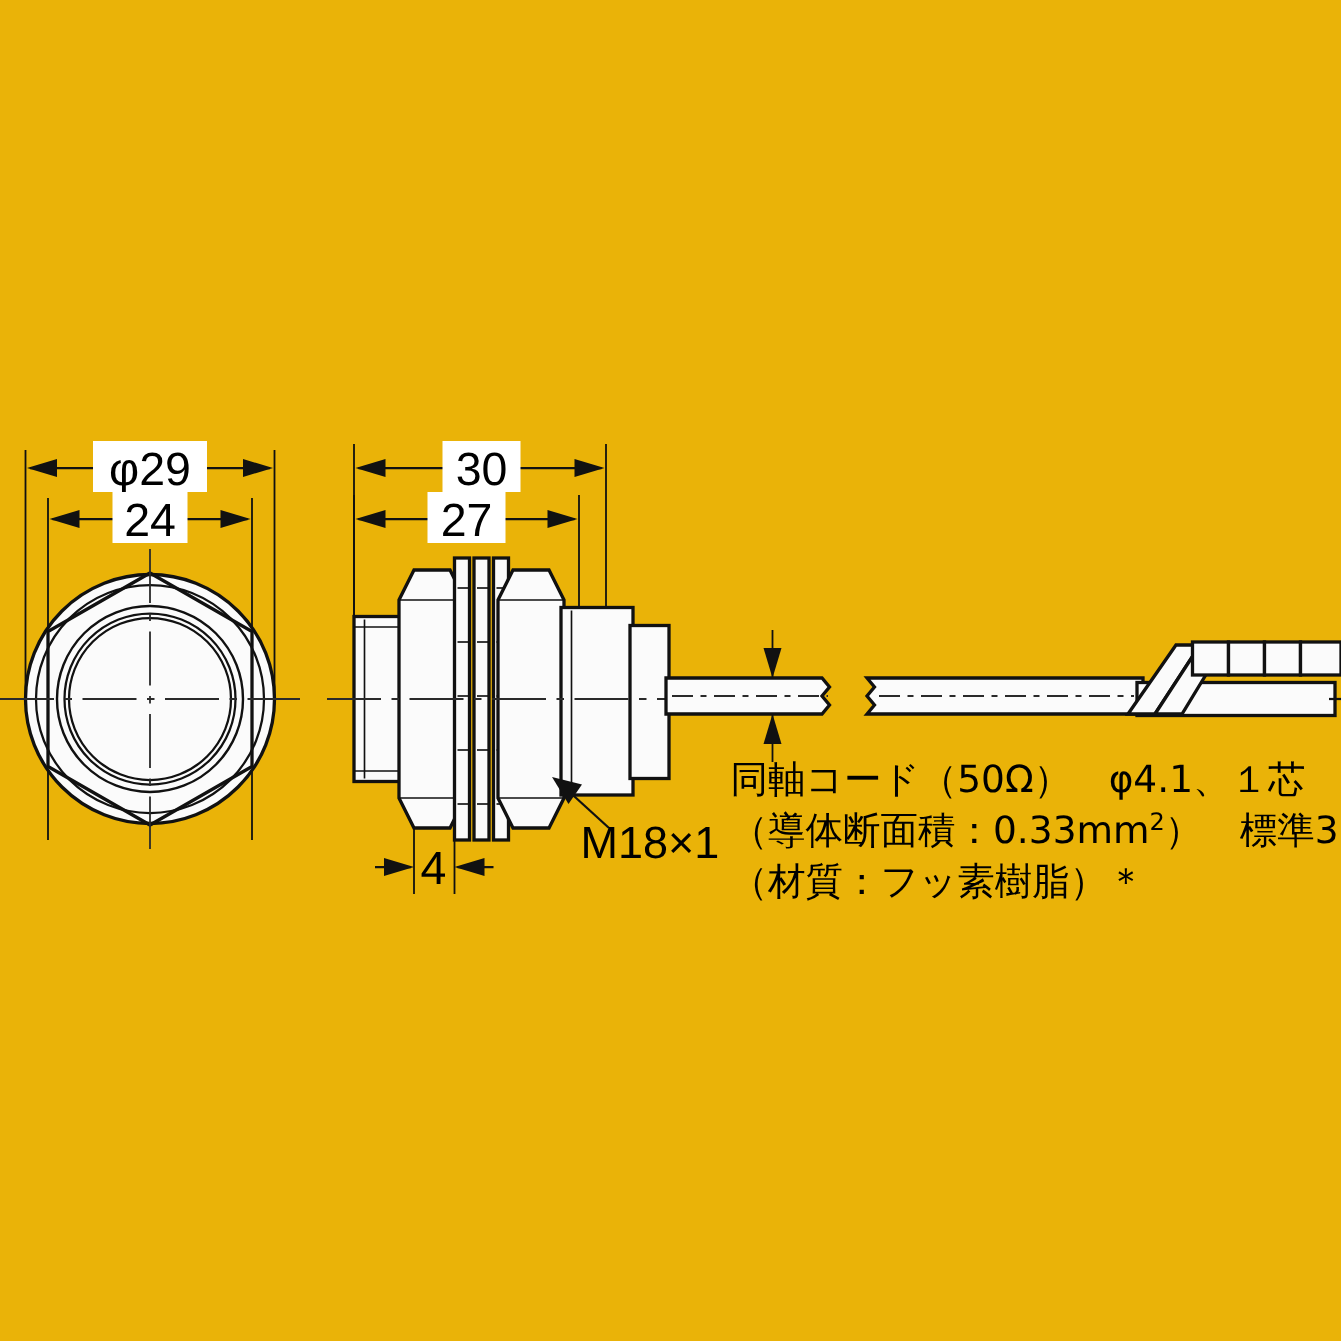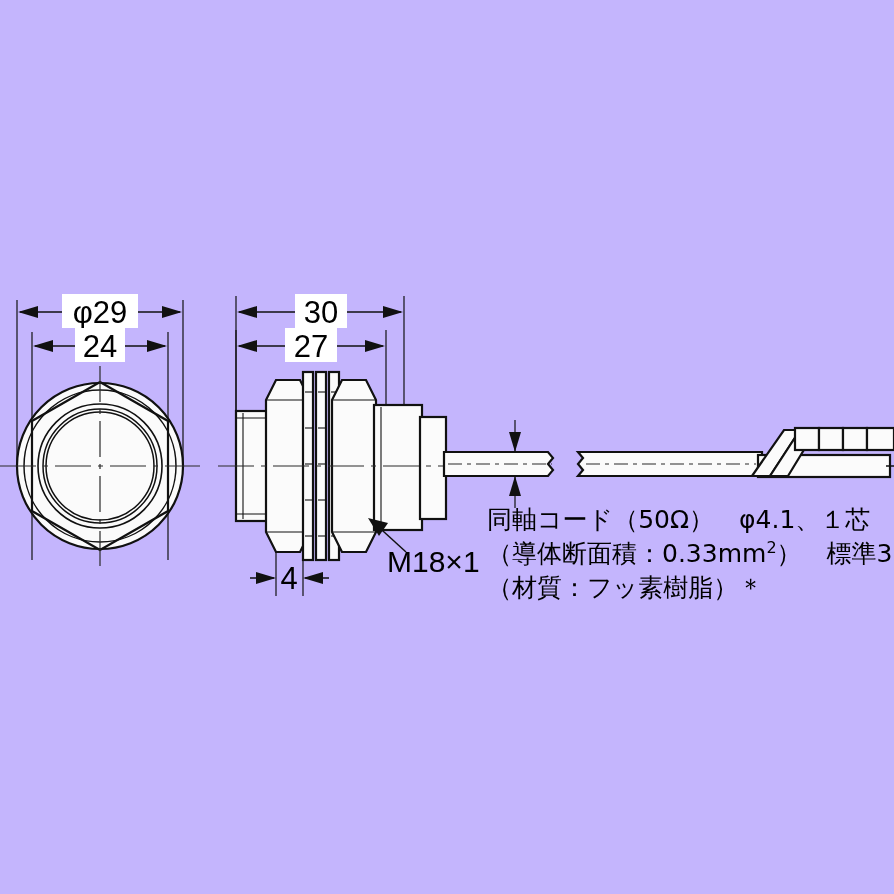--- a/index.html
+++ b/index.html
@@ -11,21 +11,21 @@
   body {
     width: 894px;
     height: 894px;
     font-family: "Liberation Sans", "DejaVu Sans", sans-serif;
     overflow: hidden;
   }
   #drawing-root {
     position: relative;
     width: 894px;
     height: 894px;
-    background: #c4b5fd;
+    background: #eab308;
     text-align: right;
   }
   svg#technical-drawing {
     display: block;
     width: 894px;
     height: 894px;
   }
   .part-fill {
     fill: #fbfbfb;
     stroke: #111111;

